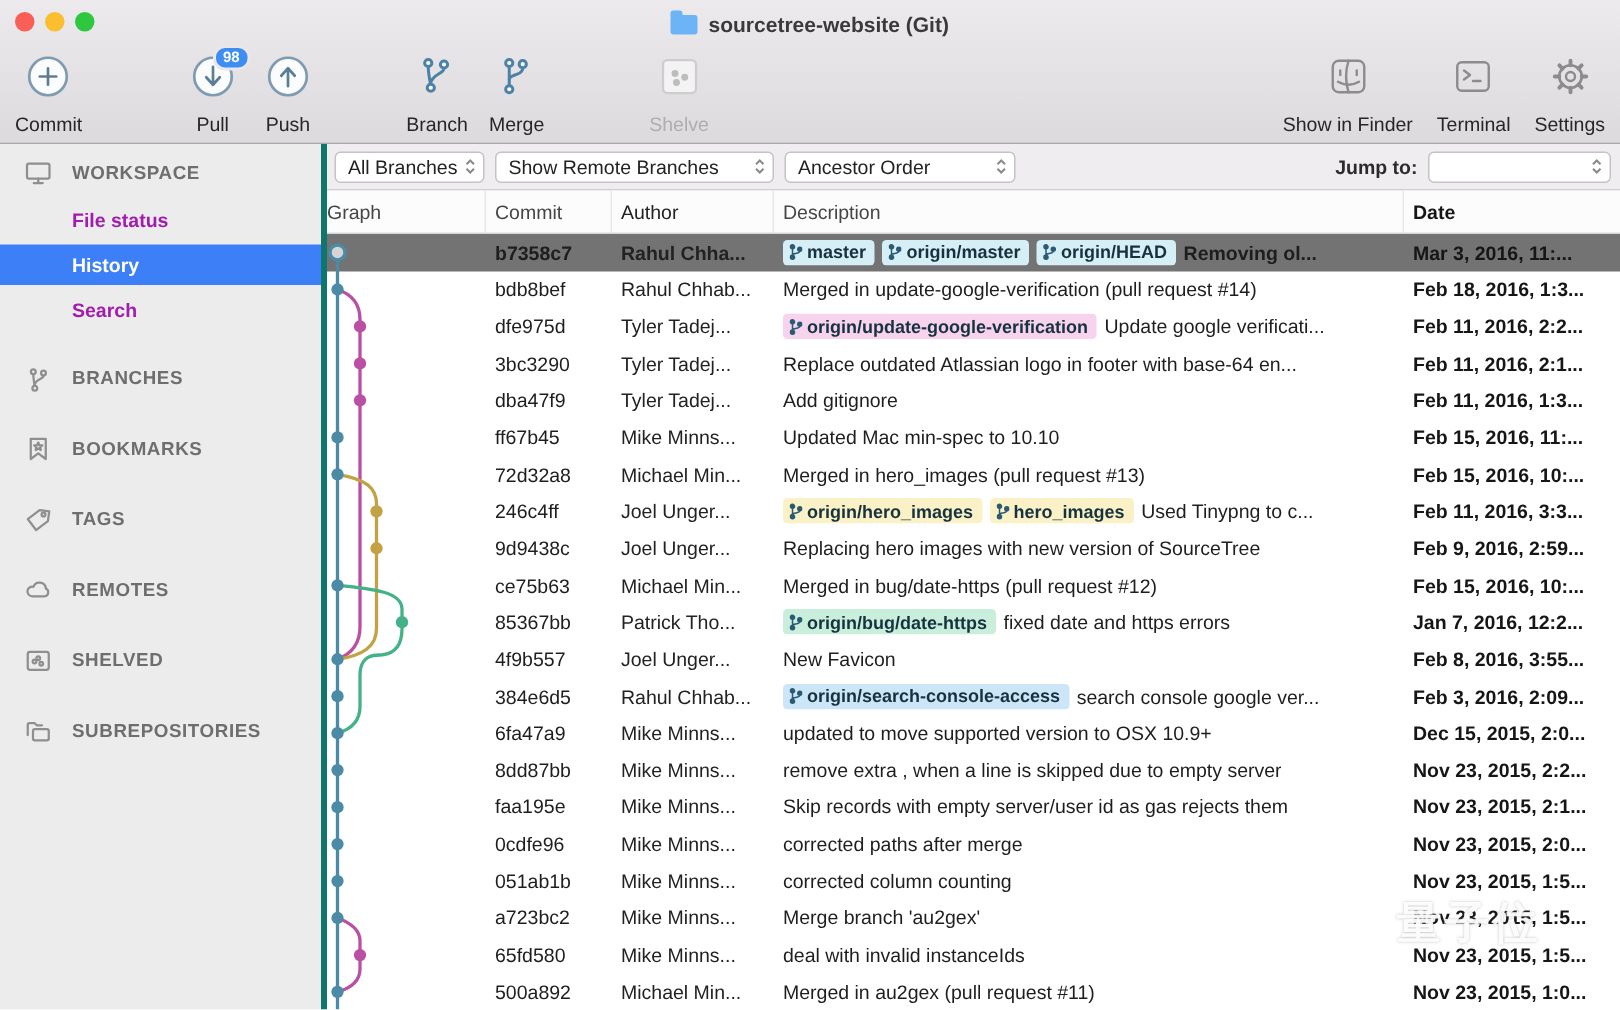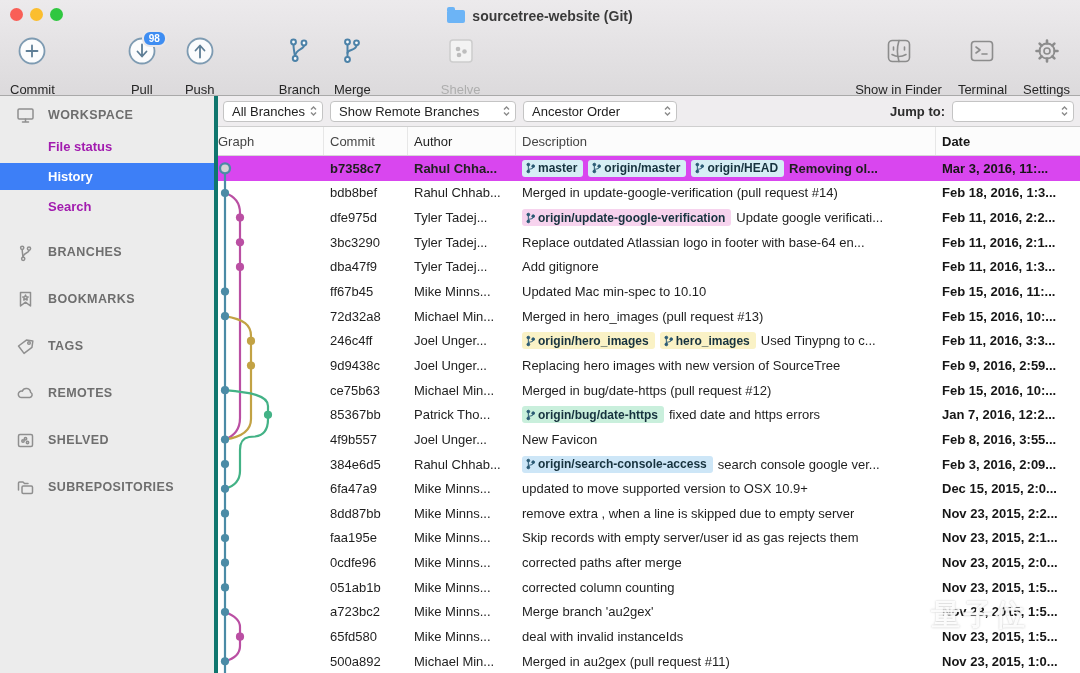--- a/index.html
+++ b/index.html
@@ -12,21 +12,21 @@
   .lights { position:absolute; left:10px; top:8px; display:flex; gap:7px; }
   .light { width:13px; height:13px; border-radius:50%; }
   .light.r { background:#f95f57; } .light.y { background:#fbbe2e; } .light.g { background:#30c740; }
   .titlewrap { margin:0 auto; display:flex; align-items:center; gap:7px; padding-top:4px; }
   .folder { width:18px; height:13px; background:#6cb4f6; border-radius:2px; position:relative; }
   .folder:before { content:""; position:absolute; top:-3px; left:0; width:8px; height:4px; background:#6cb4f6; border-radius:2px 2px 0 0; }
   .title { font-size:14px; font-weight:700; color:#3a3a3a; }
 
   
   .toolbar { height:67px; display:flex; align-items:flex-start; padding:6px 8px 0 8px; }
-  .tbtn { display:flex; flex-direction:column; align-items:center; gap:14px; cursor:default; }
+  .tbtn { display:flex; flex-direction:column; align-items:center; gap:7px; cursor:default; }
   .tbtn .ic { height:34px; display:flex; align-items:center; justify-content:center; position:relative; }
   .tbtn .lb { font-size:13px; color:#262626; white-space:nowrap; }
   .tbtn.disabled .lb { color:#aeaeae; }
   .badge { position:absolute; top:-4px; right:-10px; background:#3e8df2; color:#fff; font-size:10px; font-weight:700;
            padding:1px 5px; border-radius:8px; border:2px solid #e9e7e9; line-height:11px; }
   .ml-a { margin-left:auto; }
 
   
   .bodywrap { display:flex; height:577px; }
   .sidebar { width:218px; background:#ececec; border-right:4px solid #0f766e; padding-top:4px; }
@@ -44,21 +44,21 @@
   .side-item { height:27px; display:flex; align-items:center; padding-left:48px; font-size:13px; font-weight:700; color:#a21caf; margin-top:3px; }
   .side-item.selected { background:#3d7ff7; color:#fff; }
   .sic { width:22px; display:flex; justify-content:center; }
   svg.sideicon { stroke:#8f8f8f; fill:none; stroke-width:1.5; stroke-linecap:round; stroke-linejoin:round; }
 
   
   .thead { height:29px; background:#fcfcfc; border-bottom:1px solid #d6d6d6; display:flex; align-items:center; font-size:13px; color:#454545; }
   .th { padding-left:6px; height:100%; display:flex; align-items:center; border-right:1px solid #e7e7e7; }
   .tbody { position:relative; flex:1; overflow:hidden; background:#fff; }
   .row { height:24.65px; display:flex; align-items:center; font-size:13px; }
-  .row.selected { background:#d946ef; font-weight:700; }
+  .row.selected { background:#737373; font-weight:700; }
   .cell { padding-left:6px; white-space:nowrap; overflow:hidden; }
   .c-graph { width:106px; flex:none; height:100%; padding:0; }
   .c-hash  { width:84px;  flex:none; }
   .c-auth  { width:108px; flex:none; color:#222; }
   .c-desc  { flex:1; display:flex; align-items:center; gap:5px; }
   .c-date  { width:144px; flex:none; font-weight:700; color:#161616; }
   .pill { display:inline-flex; align-items:center; gap:3px; height:17px; padding:0 6px 0 4px; border-radius:3px;
           font-size:12px; font-weight:700; color:#16323e; flex:none; }
   .pill svg { stroke:#2a5a74; fill:#2a5a74; }
   .dtext { overflow:hidden; white-space:nowrap; }
@@ -105,21 +105,21 @@
       <div class="ic">
         <svg class="tico" width="30" height="30" viewBox="0 0 30 30">
             <circle cx="15" cy="15" r="12.5" fill="#fbfcfd" stroke="#7e9bb2" stroke-width="1.8"></circle>
             <path d="M15 8.5 V19 M10.5 15.5 L15 20.5 L19.5 15.5" stroke="#5d7d95" stroke-width="1.8" fill="none"></path>
           </svg>
         <div class="badge">98</div>
       </div>
       <div class="lb">Pull</div>
     </div>
 
-    <div class="tbtn" style="margin-left:28px;">
+    <div class="tbtn" style="margin-left:20px;align-items:flex-end;">
       <div class="ic">
         <svg class="tico" width="30" height="30" viewBox="0 0 30 30">
             <circle cx="15" cy="15" r="12.5" fill="#fbfcfd" stroke="#7e9bb2" stroke-width="1.8"></circle>
             <path d="M15 21.5 V11 M10.5 14.5 L15 9.5 L19.5 14.5" stroke="#5d7d95" stroke-width="1.8" fill="none"></path>
           </svg>
       </div>
       <div class="lb">Push</div>
     </div>
 
     <div class="tbtn" style="margin-left:64px;">

